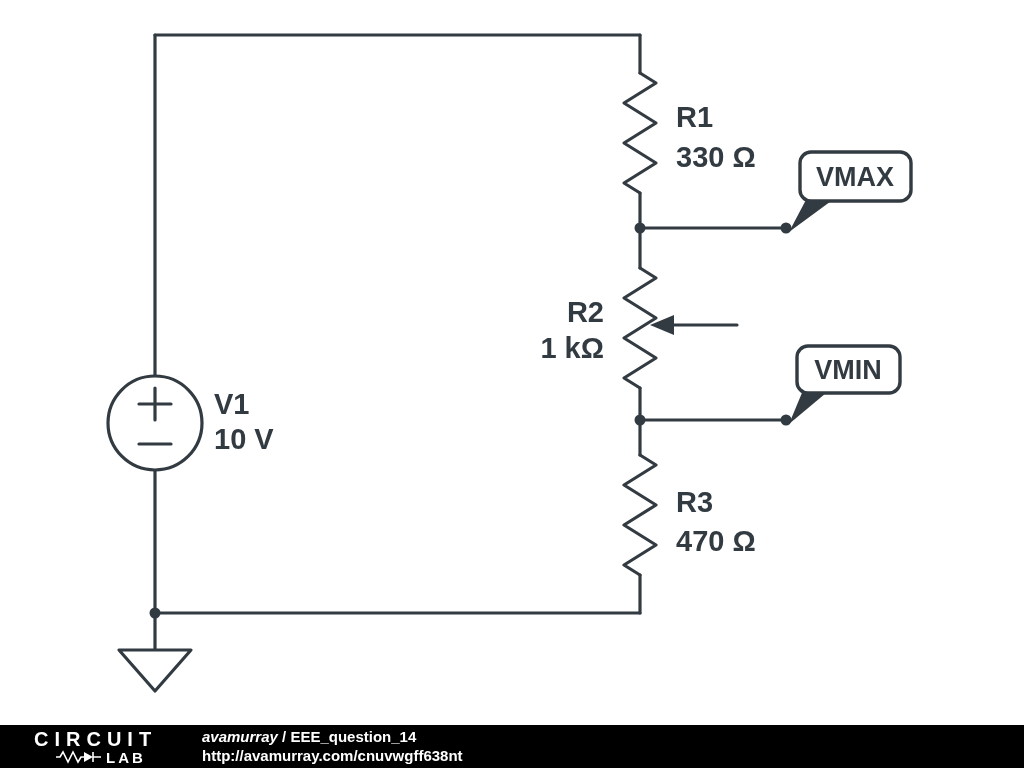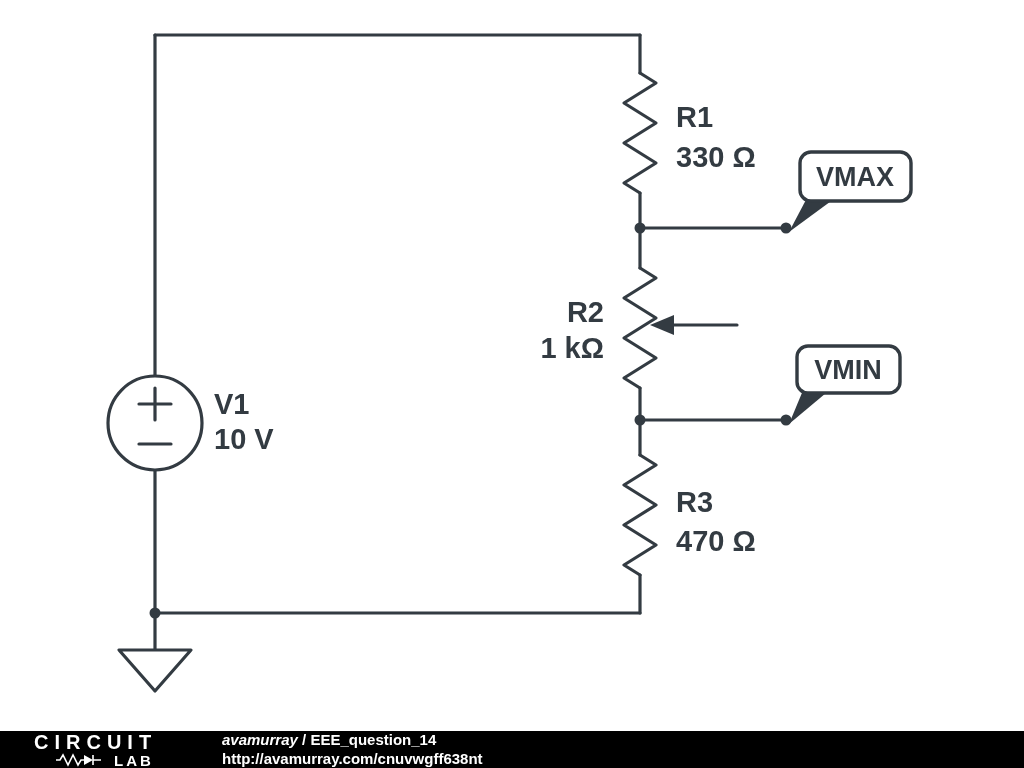--- a/index.html
+++ b/index.html
@@ -11,29 +11,29 @@
   html,body{margin:0;padding:0;background:#fff;}
   #page{position:relative;width:1024px;height:768px;background:#ffffff;overflow:hidden;
         font-family:"Liberation Sans",sans-serif;}
   svg{display:block;}
   .wire{stroke:var(--stroke);stroke-width:3.2;fill:none;stroke-linecap:round;stroke-linejoin:round;}
   .fillshape{fill:var(--stroke);stroke:none;}
   .whiteshape{fill:#ffffff;stroke:var(--stroke);stroke-width:3.2;stroke-linejoin:round;}
   .flagbox{fill:#ffffff;stroke:var(--stroke);stroke-width:3.4;}
   .lbl{fill:var(--stroke);font-weight:bold;font-size:29px;font-family:"Liberation Sans",sans-serif;}
   .flaglbl{fill:var(--stroke);font-weight:bold;font-size:27px;font-family:"Liberation Sans",sans-serif;}
-  #footer{position:absolute;left:0;bottom:0;width:1024px;height:37px;
+  #footer{position:absolute;left:0;bottom:0;width:1024px;height:43px;
           background:var(--footer-bg);color:var(--footer-text);
           display:flex;align-items:center;}
   #logo{margin-left:34px;width:150px;line-height:1;}
   #logo .l1{font-size:20px;font-weight:bold;letter-spacing:6px;color:var(--footer-text);}
-  #logo .l2{display:flex;align-items:flex-start;margin-top:1px;gap:8px;}
+  #logo .l2{display:flex;align-items:flex-start;margin-top:1px;}
   #logo .l2 svg{margin-left:22px;}
   #logo .l2 .labtxt{font-size:15px;font-weight:bold;letter-spacing:3px;margin-left:4px;color:var(--footer-text);}
-  #ftext{margin-left:38px;line-height:1.22;}
+  #ftext{margin-left:18px;line-height:1.22;}
   #ftext .t1{font-size:15px;font-weight:bold;}
   #ftext .t1 .author{font-style:italic;}
   #ftext .t2{font-size:15px;font-weight:bold;}
 </style>
 </head>
 <body>
 
 <div id="page">
 
   <svg width="1024" height="725" viewBox="0 0 1024 725">

